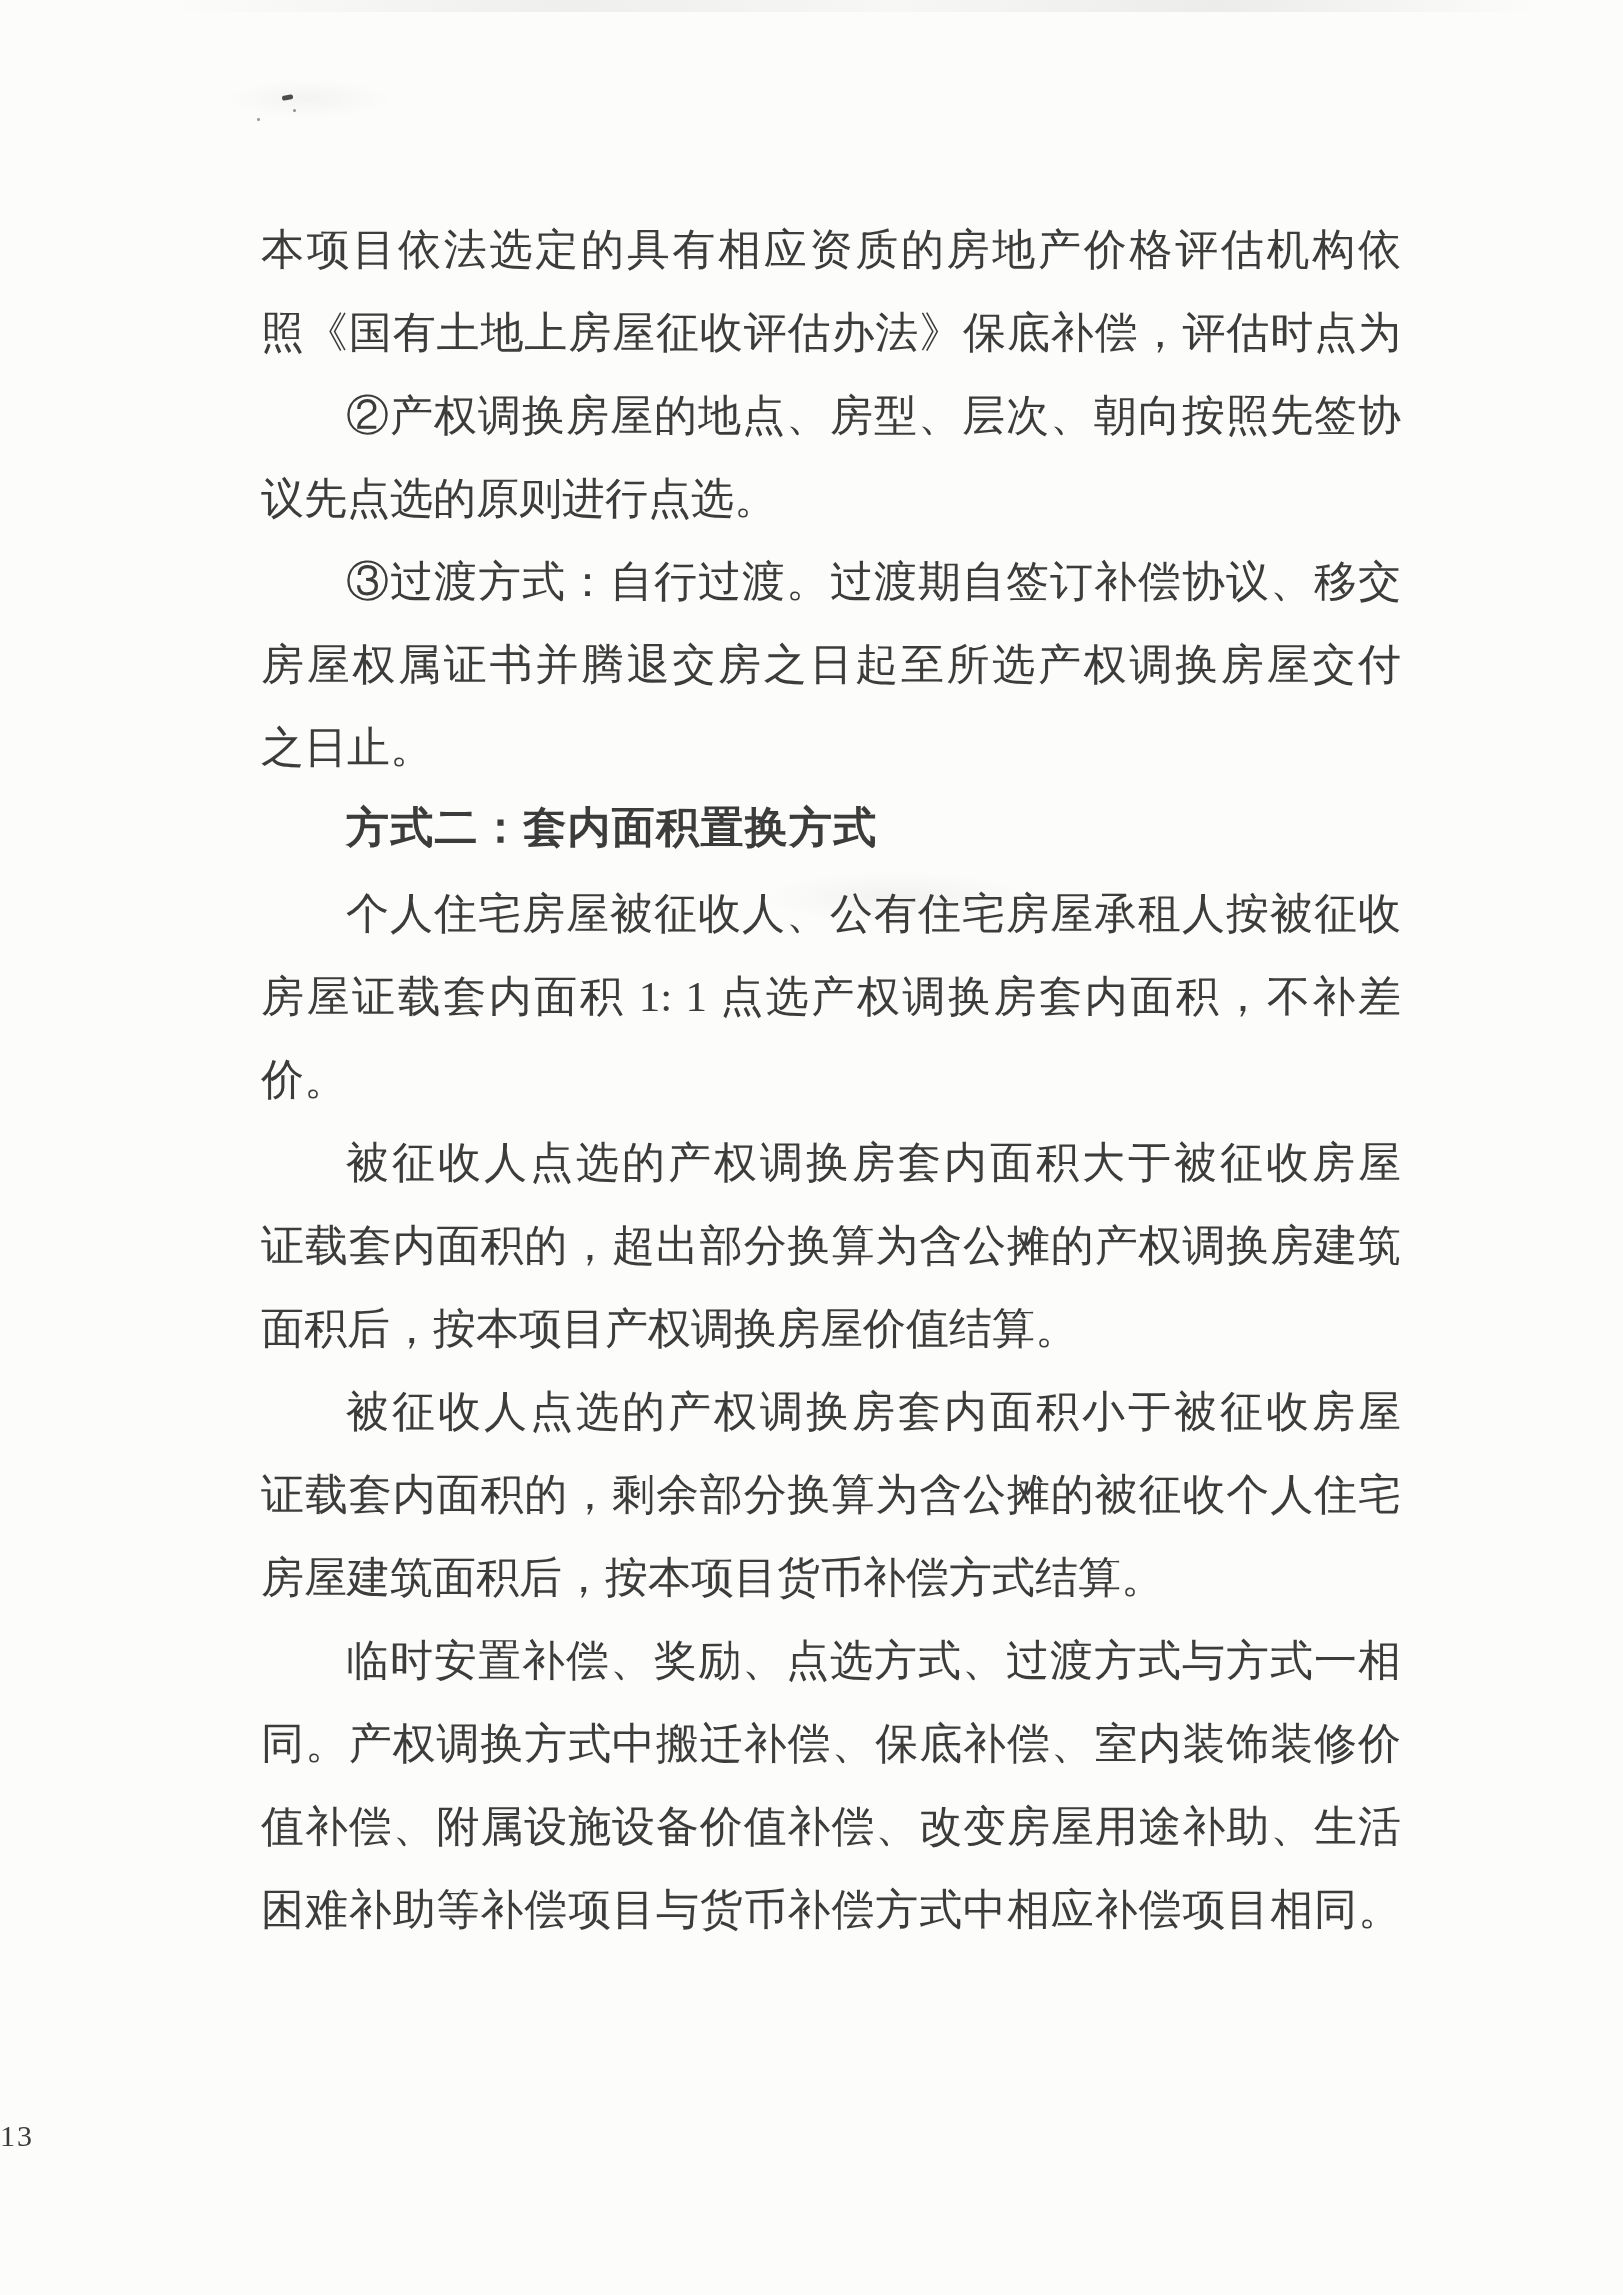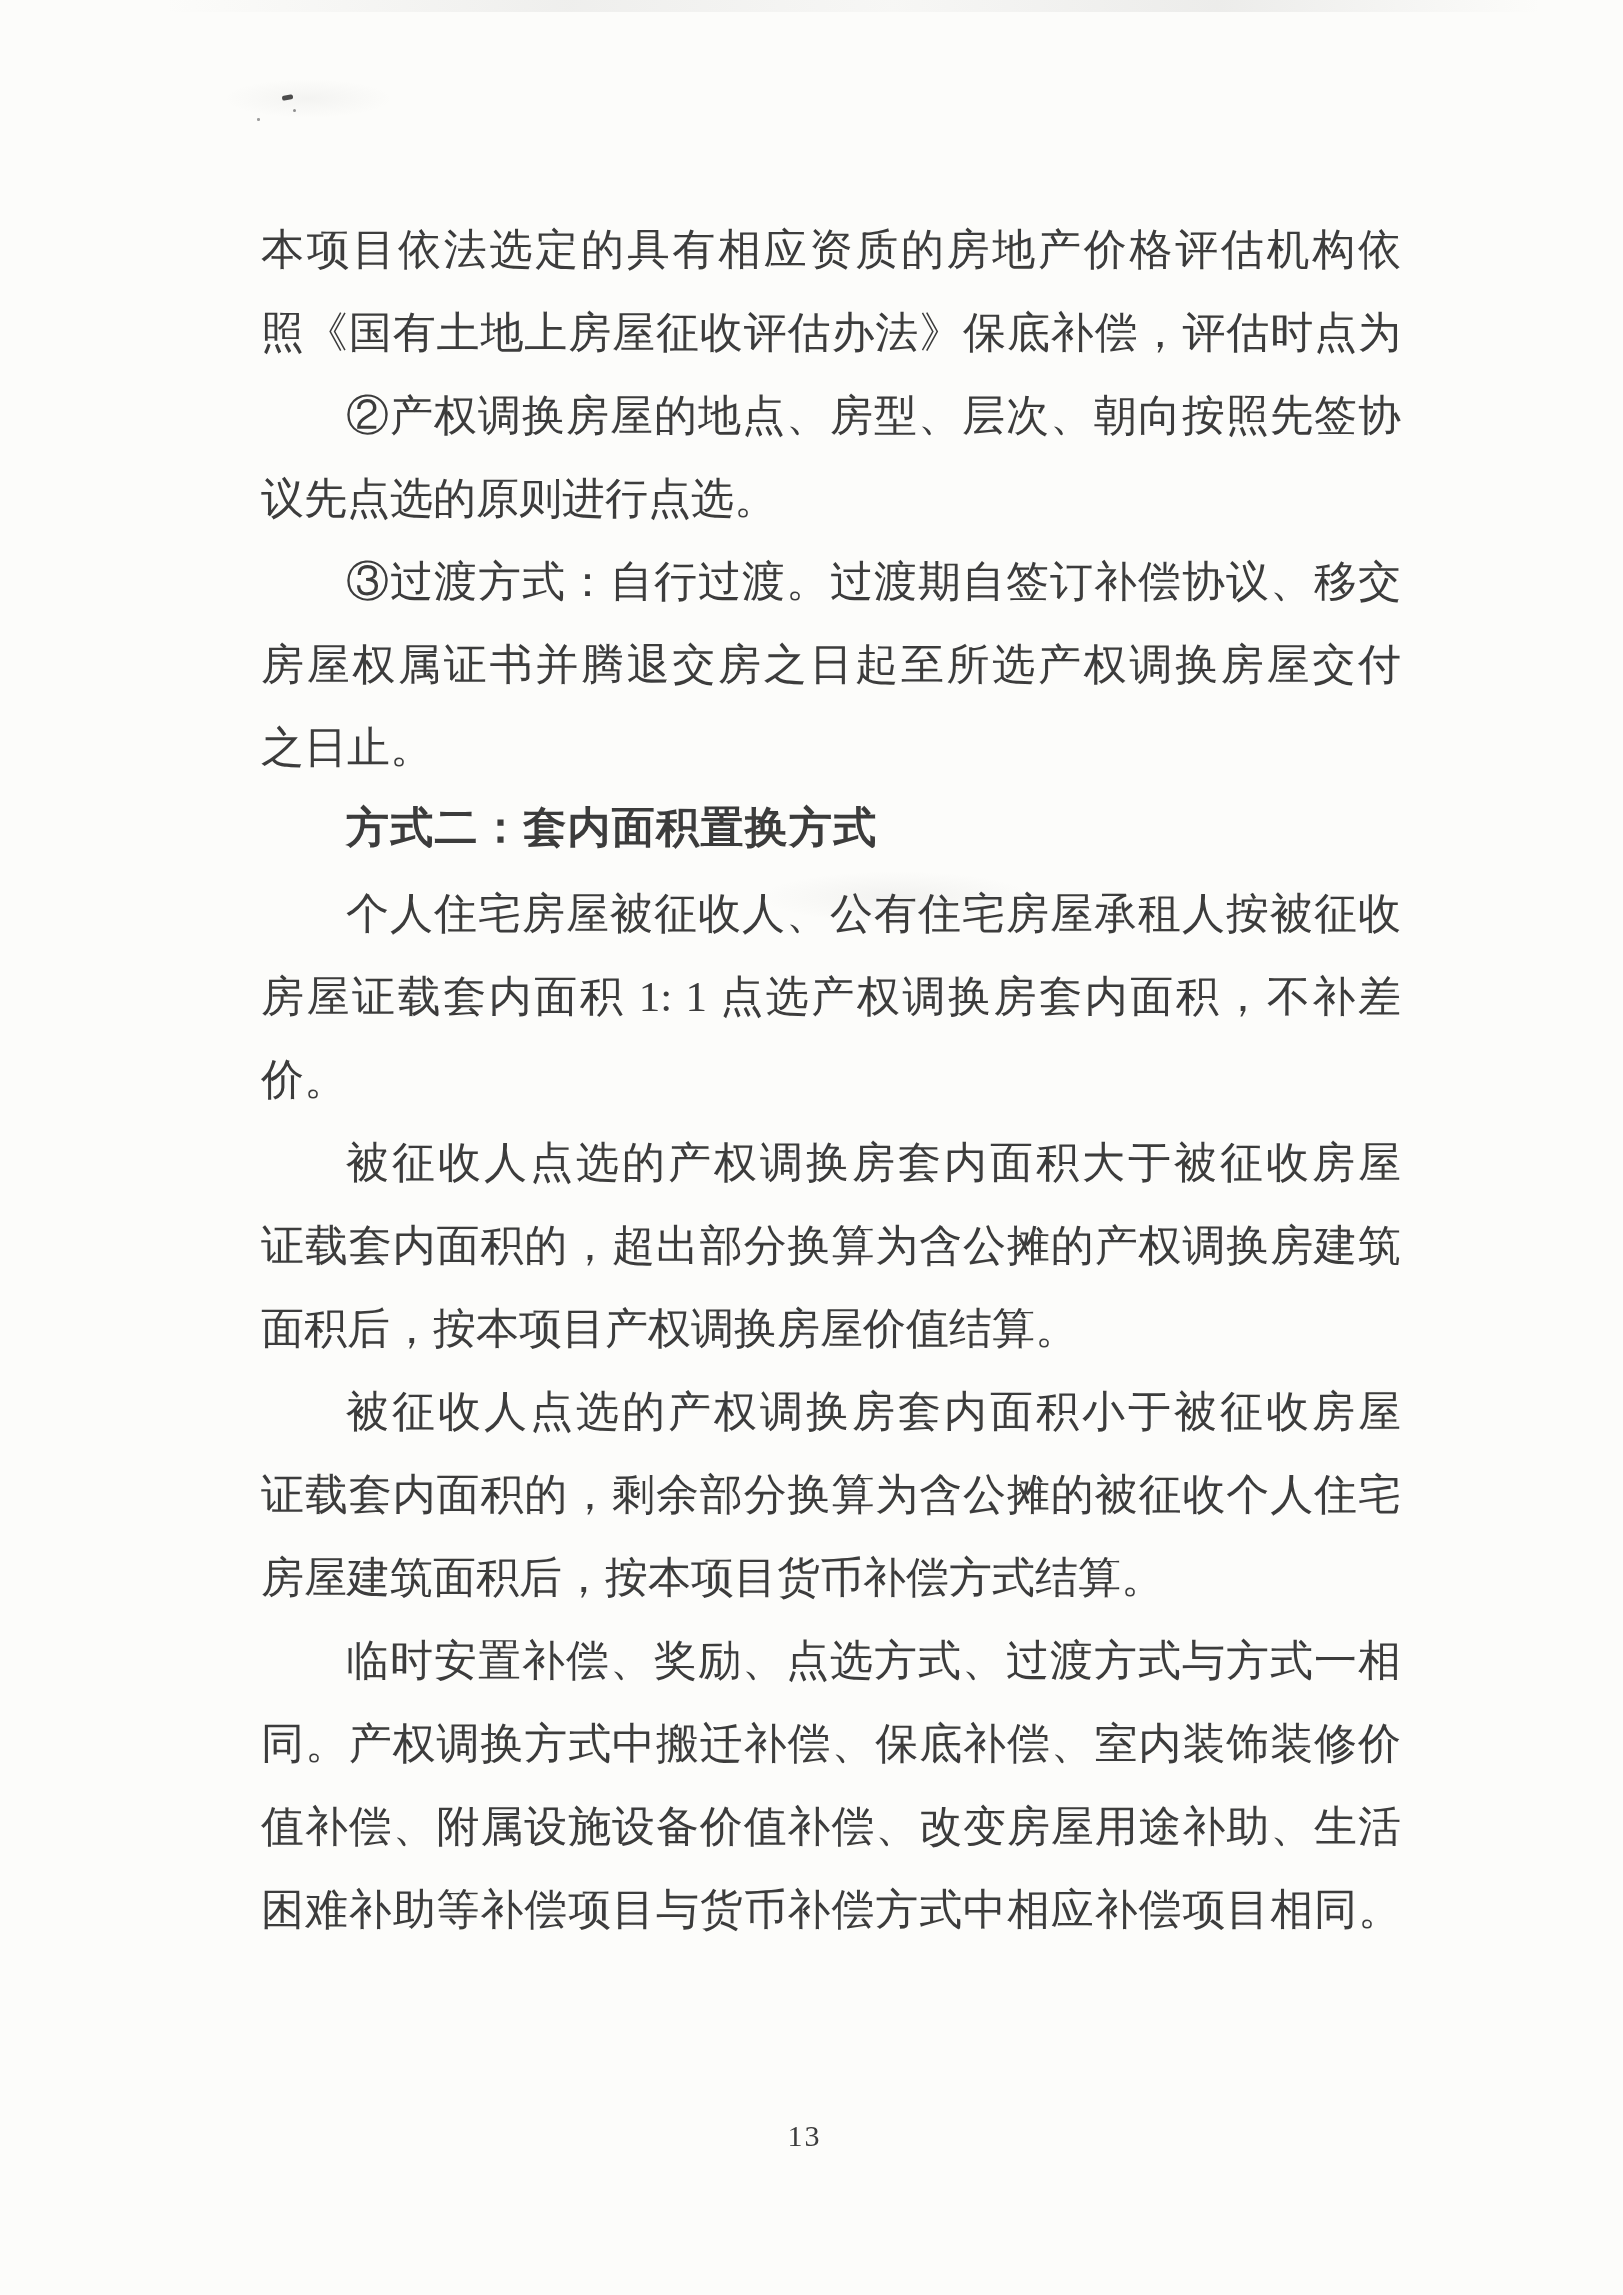--- a/index.html
+++ b/index.html
@@ -44,21 +44,21 @@
   }
   .line.heading{
     font-weight:bold;
     font-family:Liberation Mono, monospace;
     font-size:43px;
     letter-spacing:1.3px;
   }
   .pagenum{
     position:absolute;
     left:0; top:2119px; width:1609px;
-    text-align:center;
+    text-align:left;
     font-size:30px;
     color:#3c3c3c;
     letter-spacing:2px;
   }
   .artifact{position:absolute;}
   .a-dash{
     left:282px; top:95px; width:11px; height:4.6px;
     background:#4c4c4c; border-radius:2px;
     transform:rotate(-10deg);
   }

